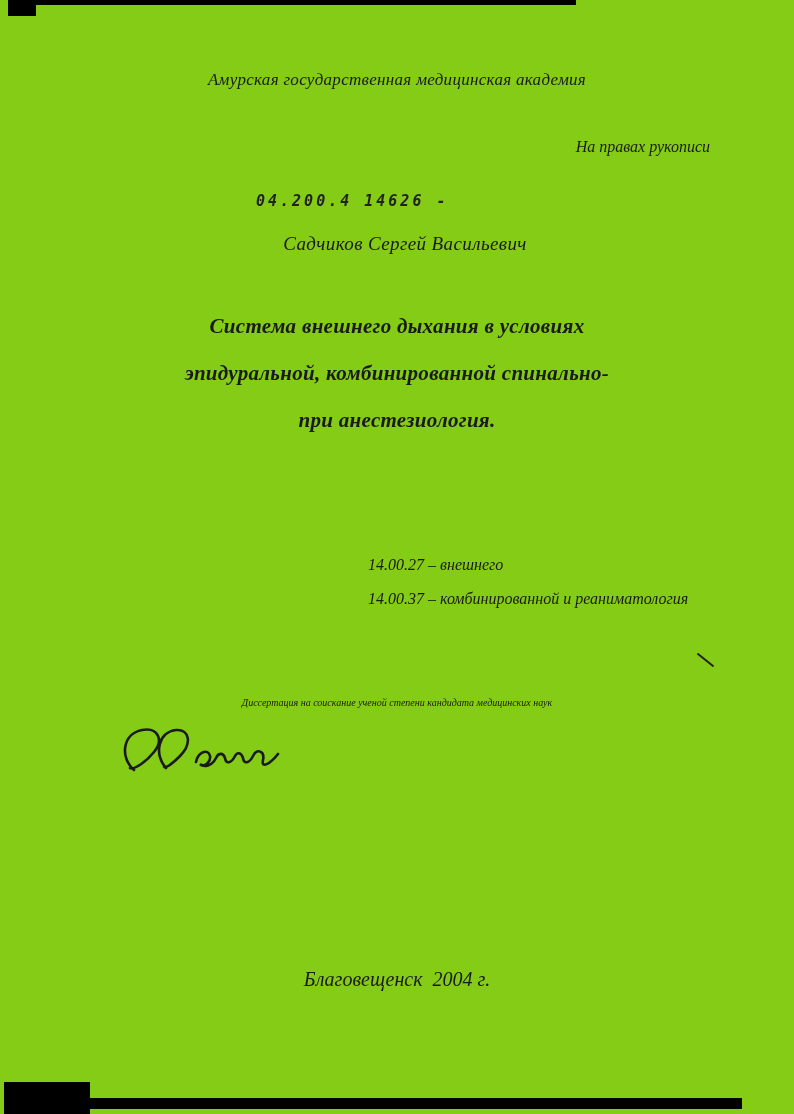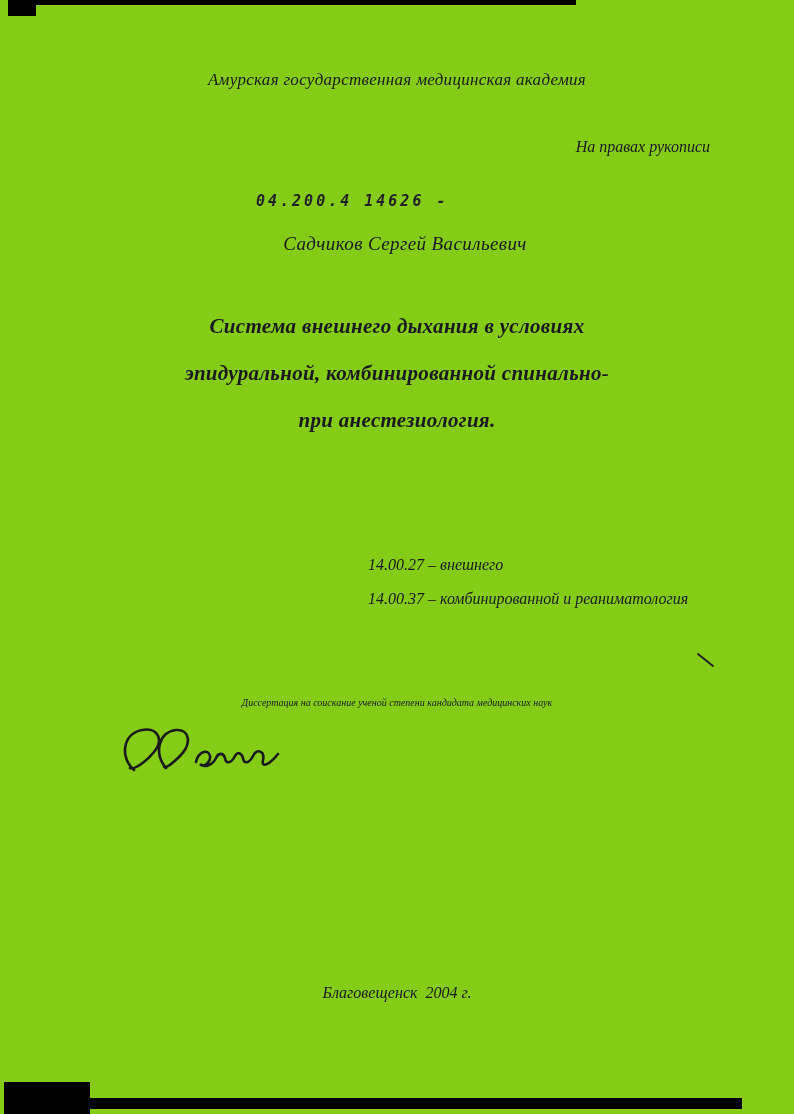--- a/index.html
+++ b/index.html
@@ -74,23 +74,22 @@
   .supervisor {
     top: 808px;
     right: 52px;
     width: 440px;
     text-align: right;
     font-size: 16.5px;
     line-height: 37px;
   }
   .city-year {
     top: 968px;
-    font-size: 16px;
+    font-size: 20px;
     white-space: pre;
-    margin-top: 16px;
   }
   .scan-blob {
     background: #000;
   }
   .sig-svg, .tick-svg {
     position: absolute;
   }
 </style>
 </head>
 <body>

